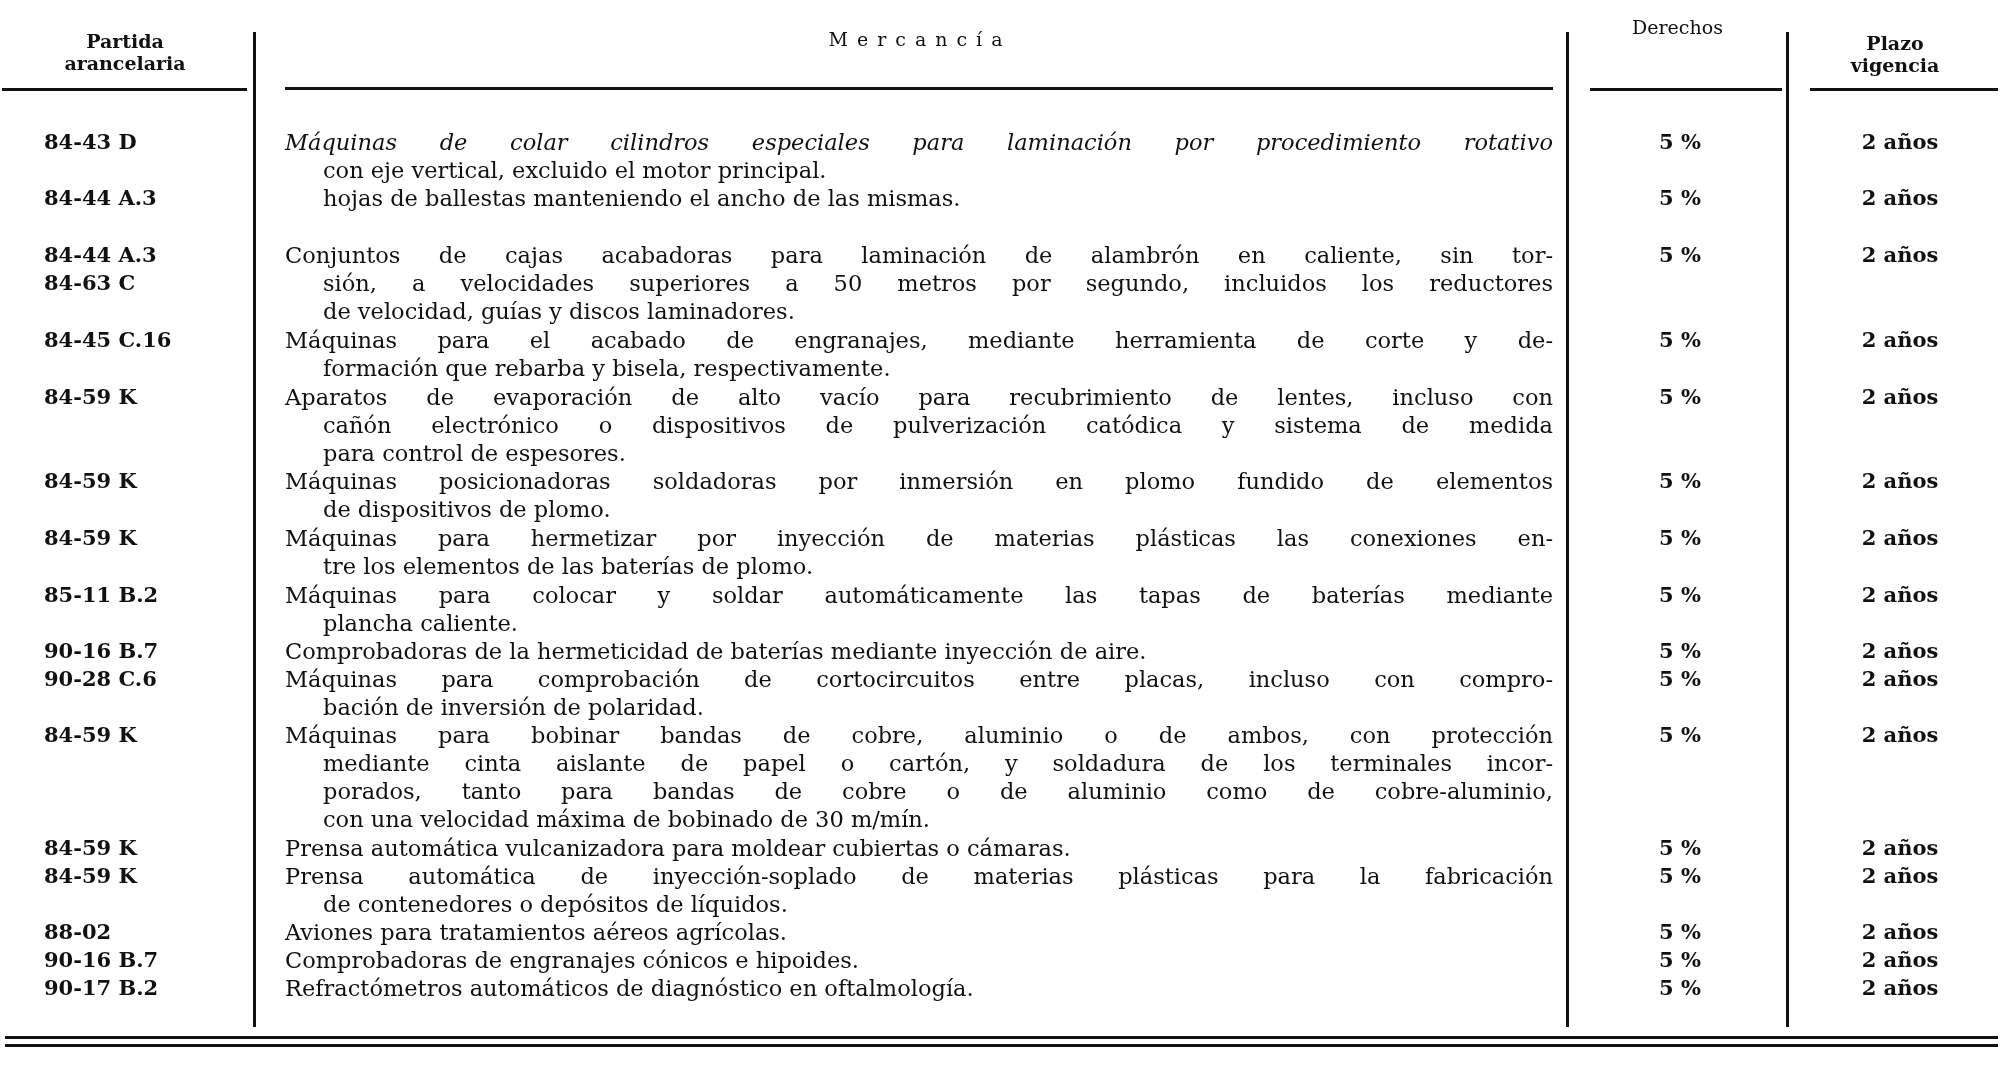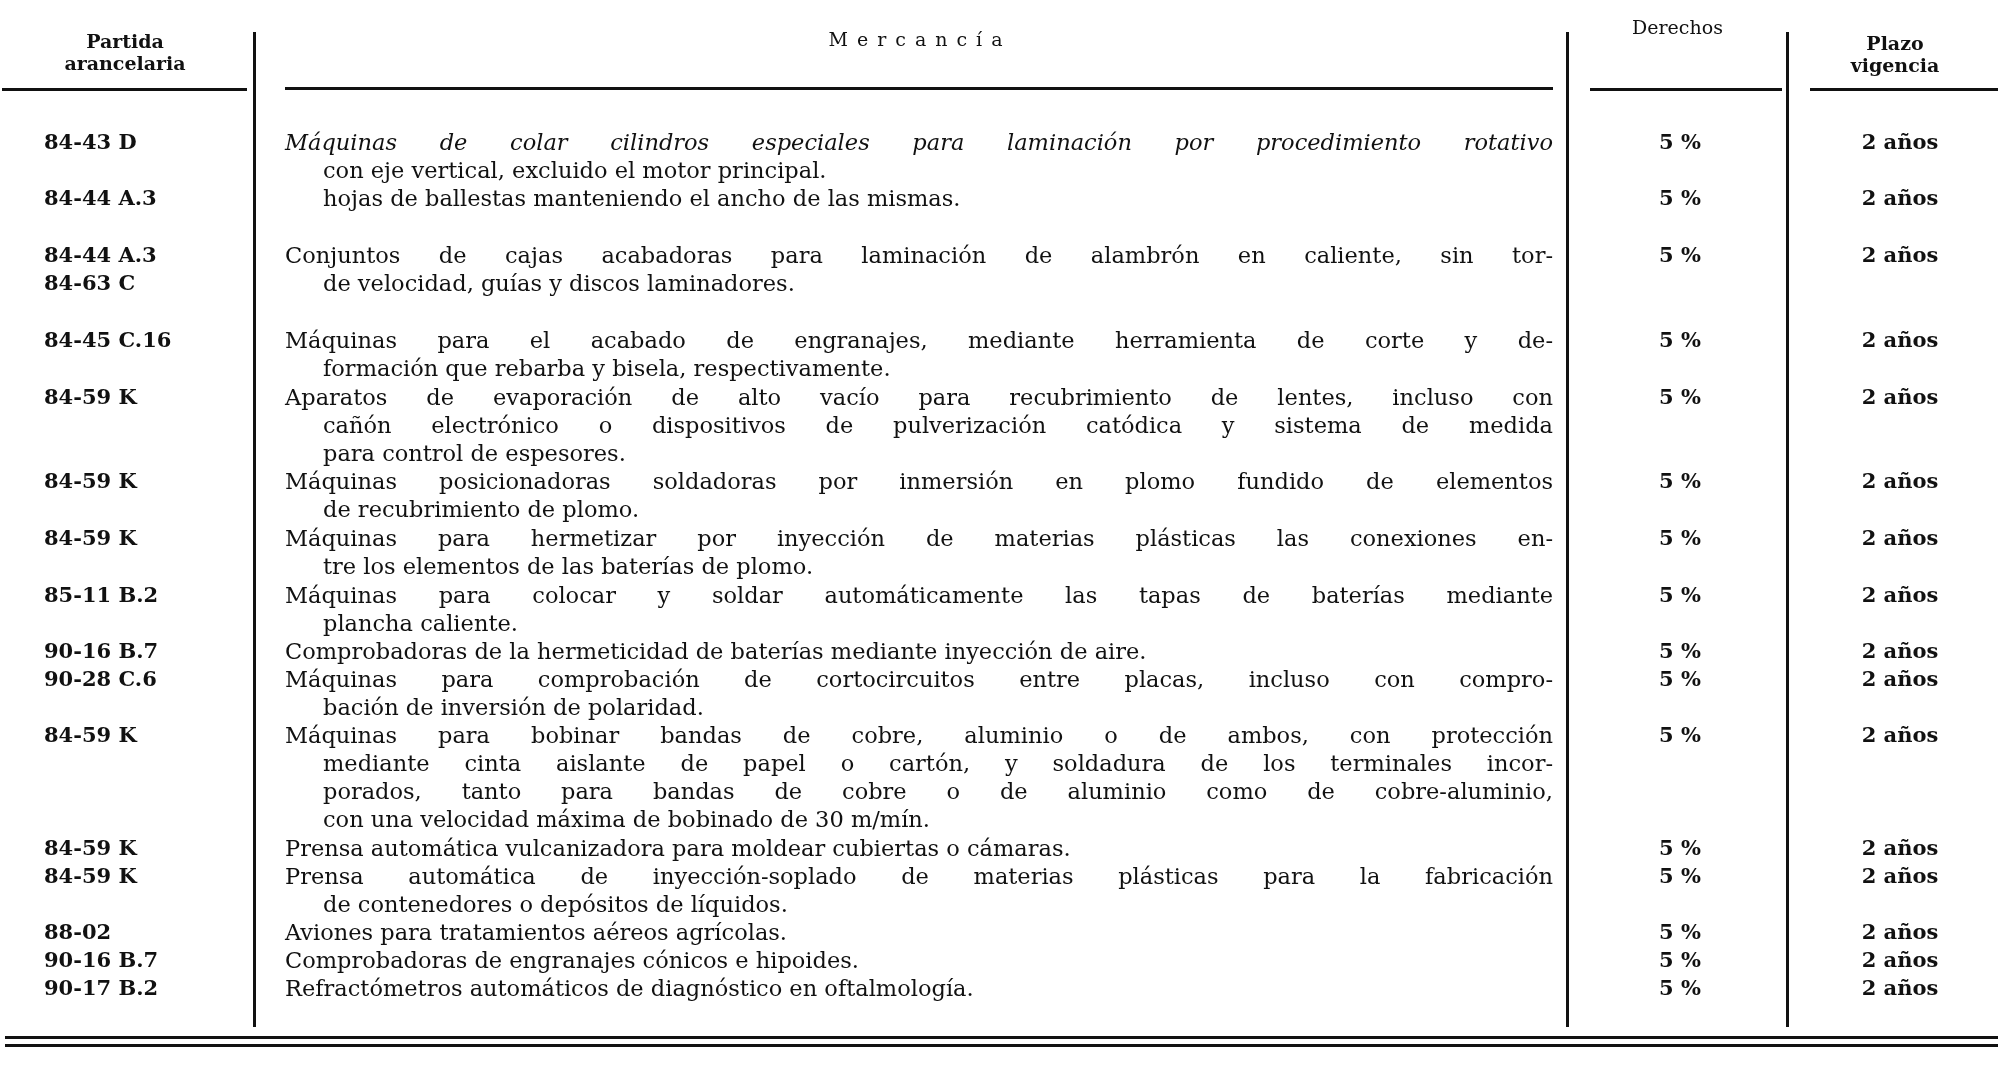--- a/index.html
+++ b/index.html
@@ -61,20 +61,21 @@
       <div class="desc">
         <span class="line indent last">hojas de ballestas manteniendo el ancho de las mismas.</span>
       </div>
       <div class="duty">5 %</div>
       <div class="term">2 años</div>
     </div>
     <div class="row" style="top: 241px;">
       <div class="code"><div>84-44 A.3</div><div>84-63 C</div></div>
       <div class="desc">
         <span class="line first">Conjuntos de cajas acabadoras para laminación de alambrón en caliente, sin tor-</span>
+        <span class="line indent">sión, a velocidades superiores a 50 metros por segundo, incluidos los reductores</span>
         <span class="line indent last">de velocidad, guías y discos laminadores.</span>
       </div>
       <div class="duty">5 %</div>
       <div class="term">2 años</div>
     </div>
     <div class="row" style="top: 326px;">
       <div class="code"><div>84-45 C.16</div></div>
       <div class="desc">
         <span class="line first">Máquinas para el acabado de engranajes, mediante herramienta de corte y de-</span>
         <span class="line indent last">formación que rebarba y bisela, respectivamente.</span>
@@ -89,21 +90,21 @@
         <span class="line indent">cañón electrónico o dispositivos de pulverización catódica y sistema de medida</span>
         <span class="line indent last">para control de espesores.</span>
       </div>
       <div class="duty">5 %</div>
       <div class="term">2 años</div>
     </div>
     <div class="row" style="top: 467px;">
       <div class="code"><div>84-59 K</div></div>
       <div class="desc">
         <span class="line first">Máquinas posicionadoras soldadoras por inmersión en plomo fundido de elementos</span>
-        <span class="line indent last">de recubrimiento de plomo.</span>
+        <span class="line indent last">de dispositivos de plomo.</span>
       </div>
       <div class="duty">5 %</div>
       <div class="term">2 años</div>
     </div>
     <div class="row" style="top: 524px;">
       <div class="code"><div>84-59 K</div></div>
       <div class="desc">
         <span class="line first">Máquinas para hermetizar por inyección de materias plásticas las conexiones en-</span>
         <span class="line indent last">tre los elementos de las baterías de plomo.</span>
       </div>

